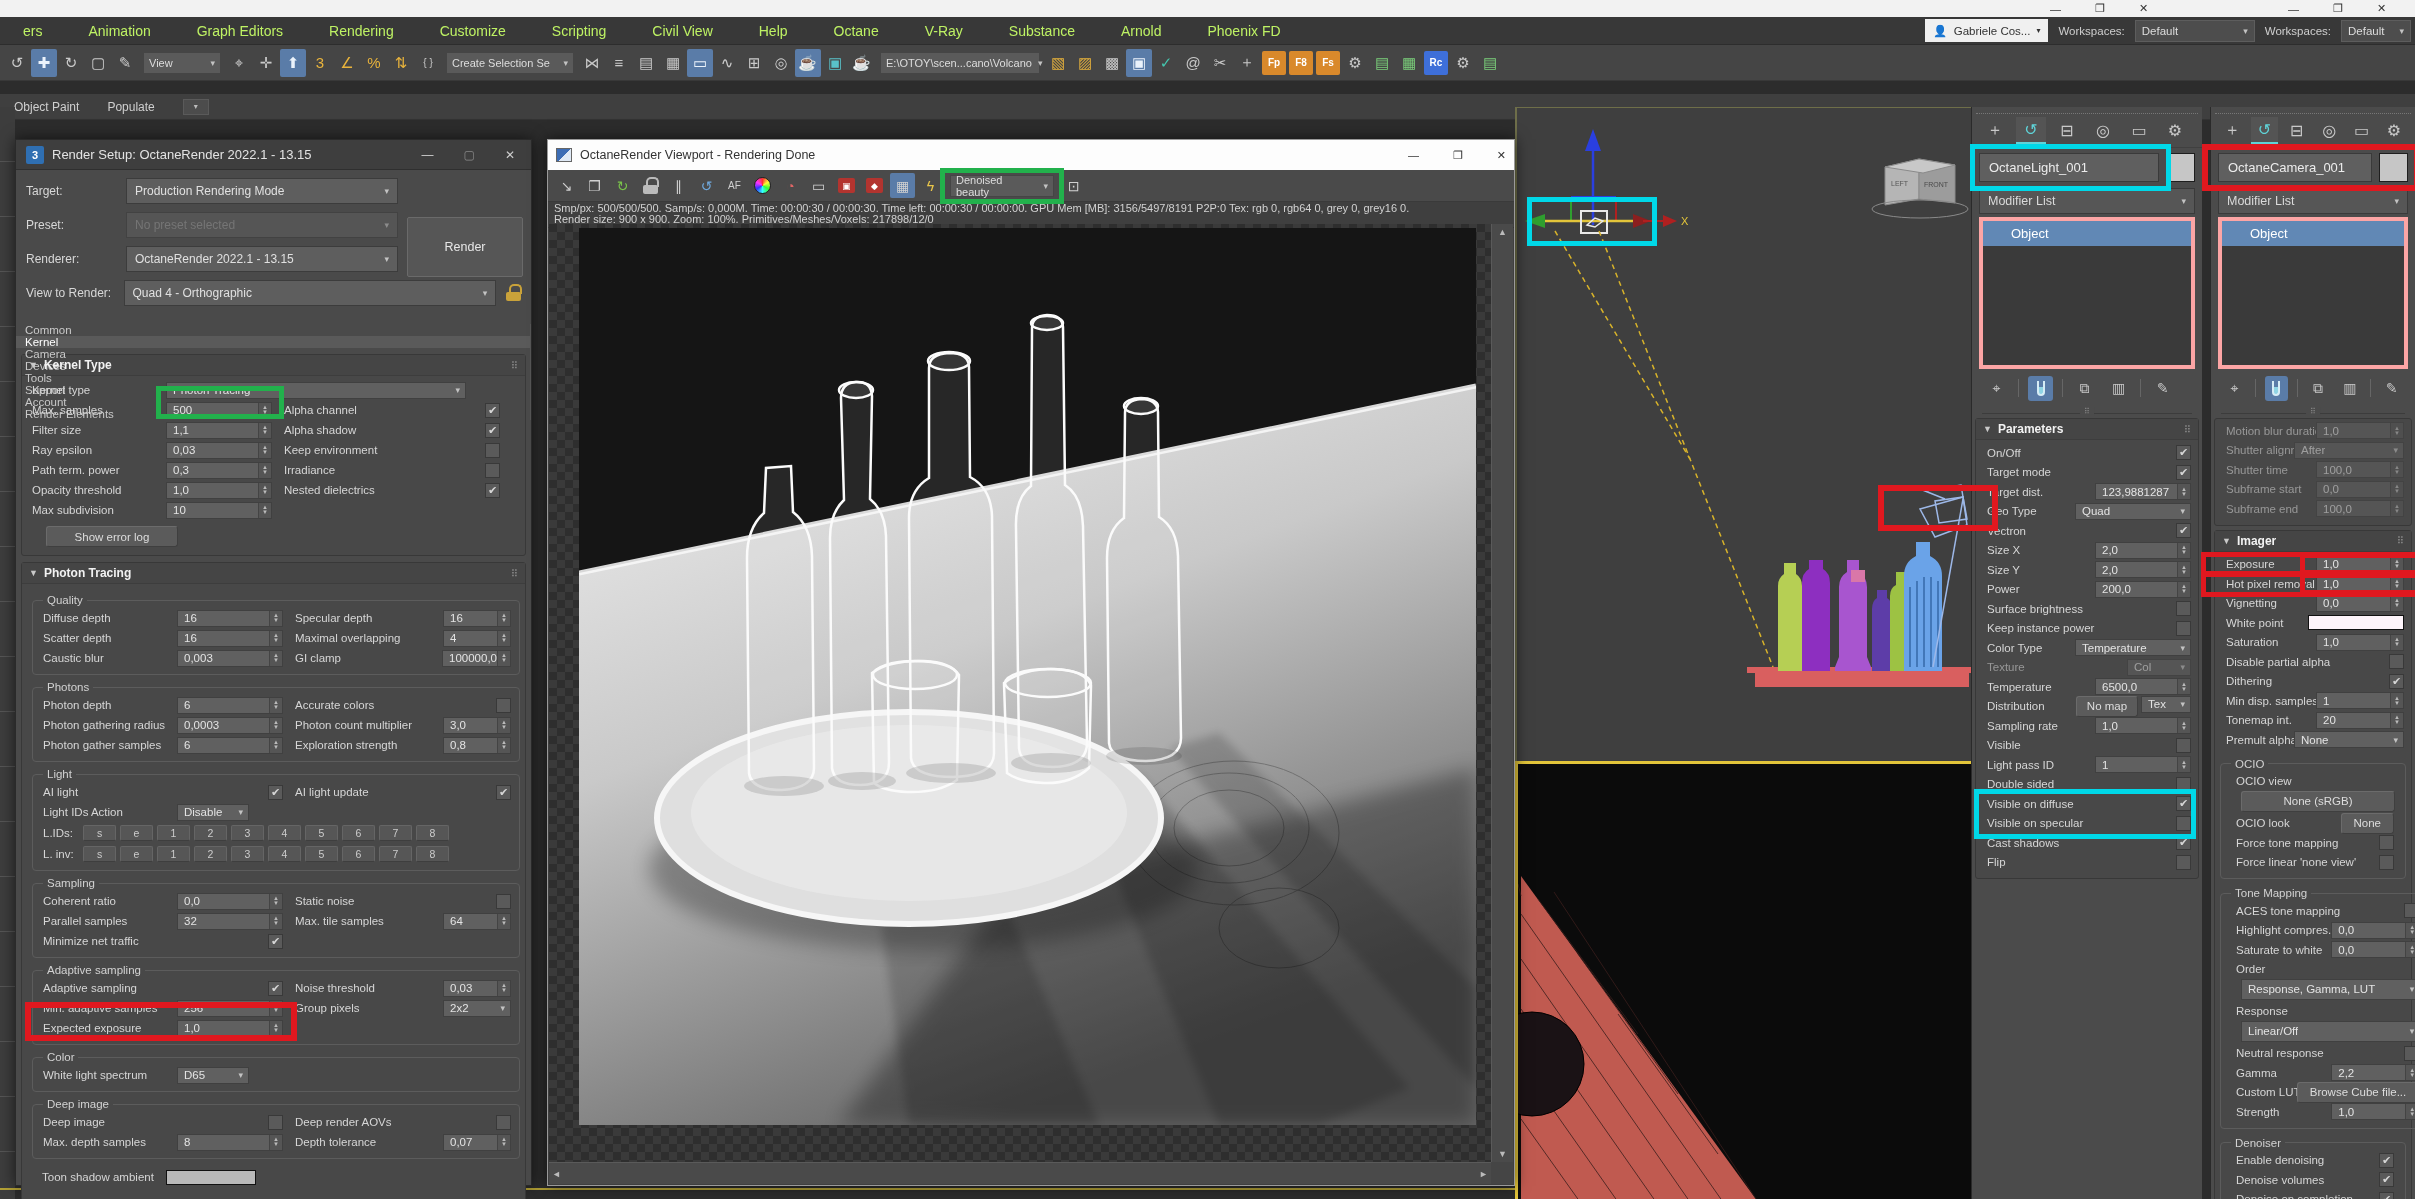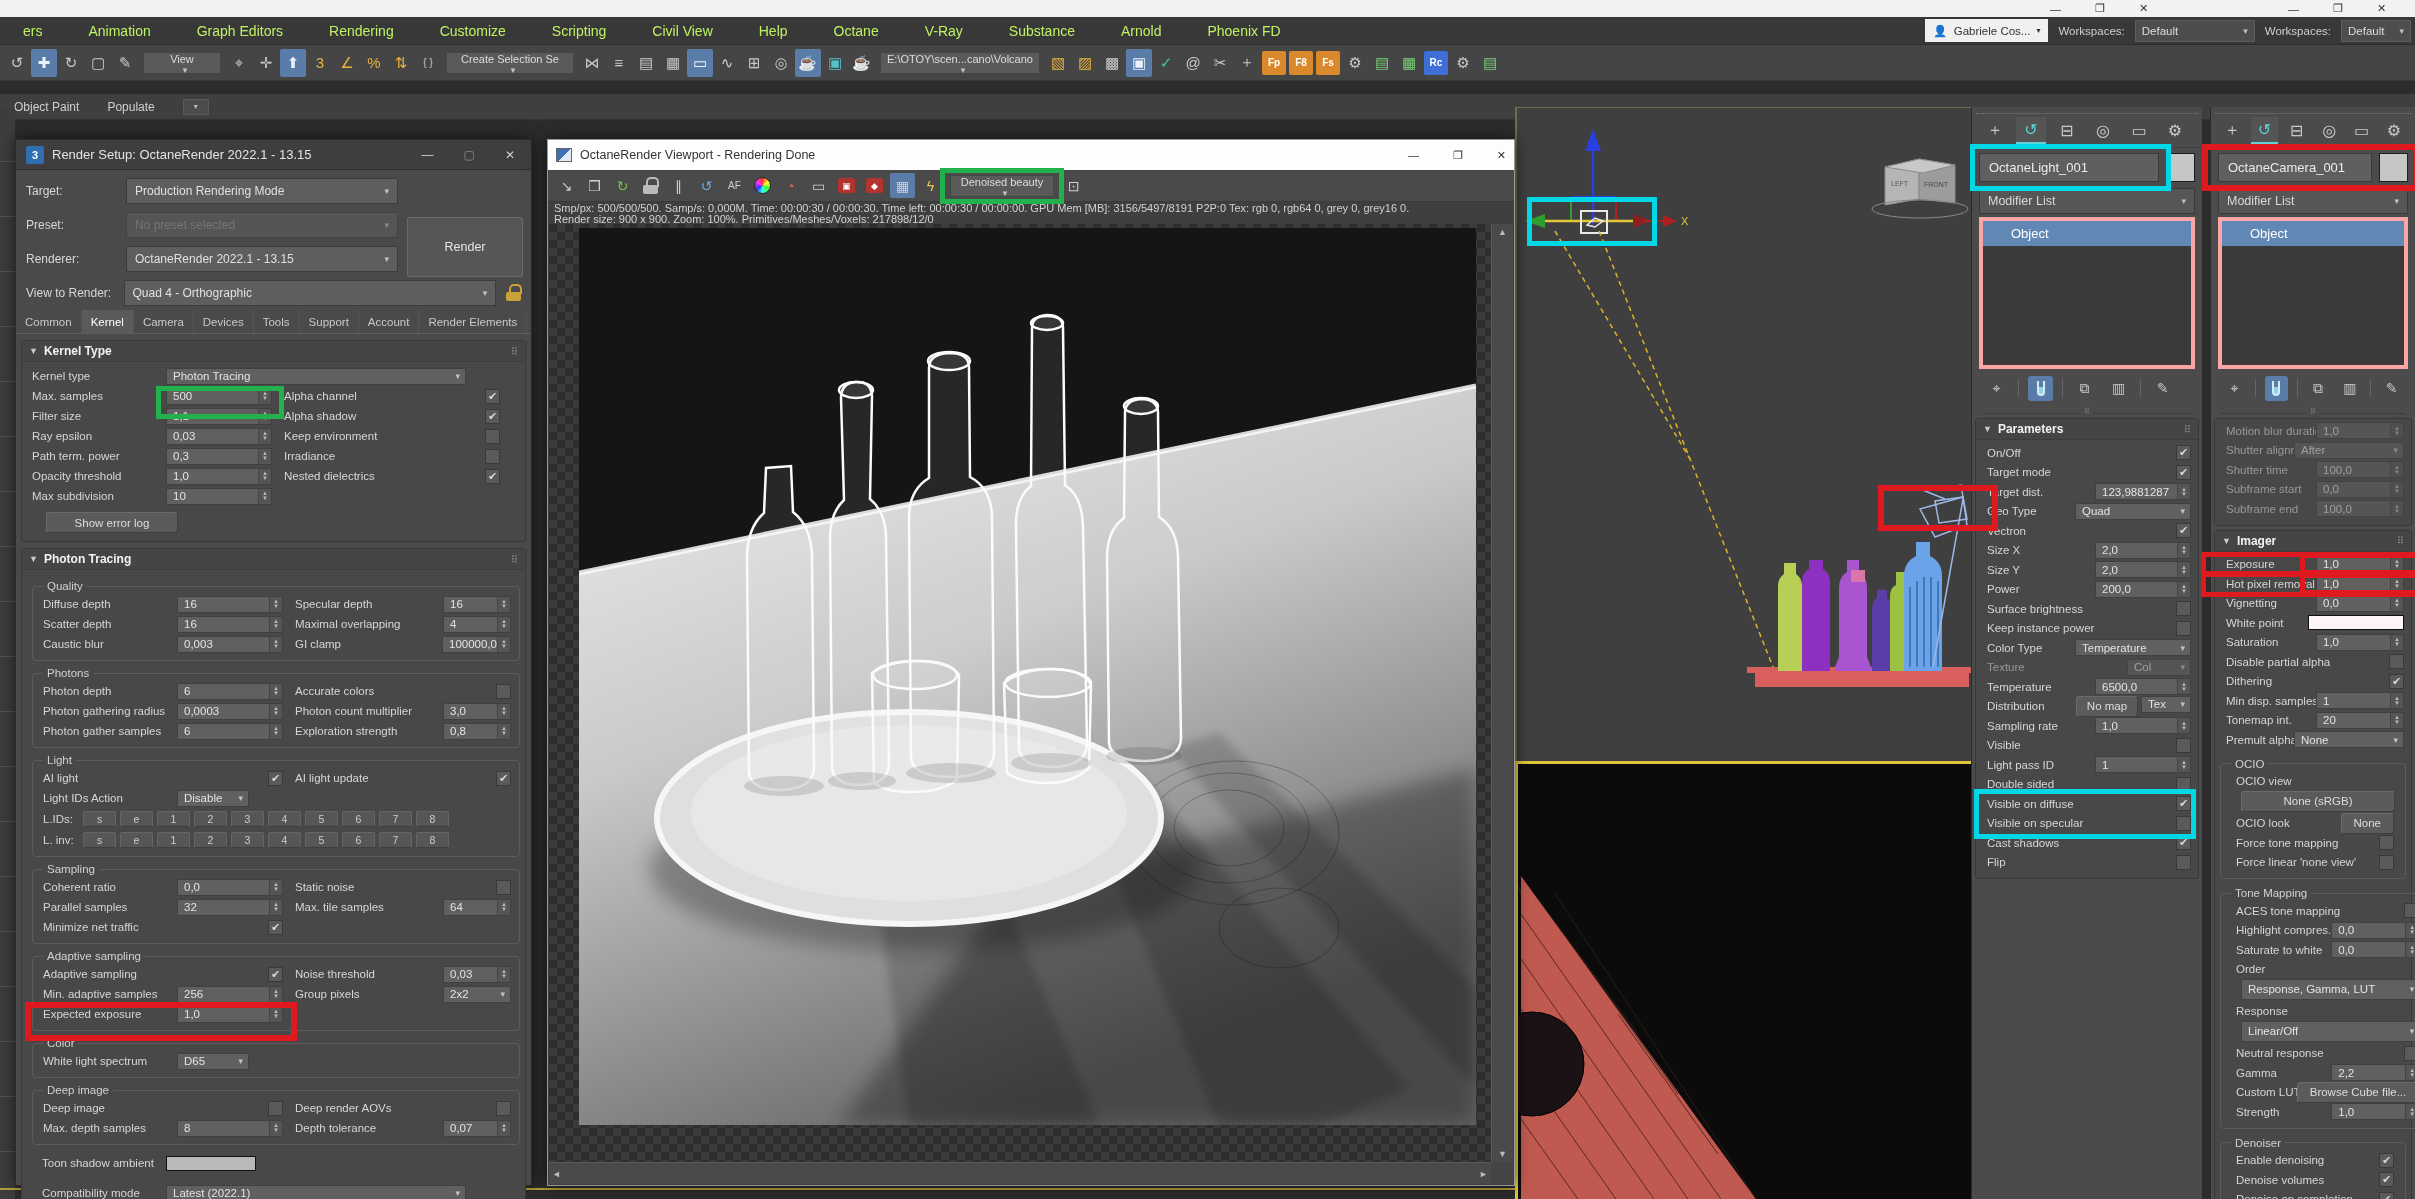--- a/index.html
+++ b/index.html
@@ -13,21 +13,21 @@
   #menubar { left:0; top:17px; width:2415px; height:28px; background:#383838; display:flex; align-items:center; border-bottom:1px solid #2d2d2d; }
   #menubar .mi { color:#bef264; font-size:14px; padding:0 23px; height:100%; display:flex; align-items:center; }
   #menurt { position:absolute; right:4px; top:19px; display:flex; align-items:center; gap:10px; }
   .userchip { background:#f0f0f0; color:#333; font-size:11.5px; height:23px; display:flex; align-items:center; padding:0 8px; gap:6px; }
   .wslab { color:#cfcfcf; font-size:11.5px; }
   .wsdrop { background:#4d4d4d; border:1px solid #5d5d5d; color:#ddd; font-size:11.5px; height:22px; width:120px; display:flex; align-items:center; justify-content:space-between; padding:0 6px; }
   #toolbar { left:0; top:45px; width:2415px; height:36px; background:#454545; border-bottom:1px solid #383838; display:flex; align-items:center; padding:0 4px; gap:1px; }
   .tbi { width:26px; height:28px; display:flex; align-items:center; justify-content:center; color:#c9c9c9; font-size:15px; border-radius:2px; }
   .tbi.act { background:#5a7ca8; color:#eaf2fb; }
   .tbi.badge { font-size:10px; font-weight:bold; color:#fff; width:24px; height:24px; }
-  .tbdrop { background:#5a5a5a; border:1px solid #454545; color:#ddd; font-size:11px; height:22px; display:flex; align-items:center; justify-content:space-between; padding:0 5px; margin:0 4px;flex-direction:column; }
+  .tbdrop { background:#5a5a5a; border:1px solid #454545; color:#ddd; font-size:11px; height:22px; display:flex; align-items:center; justify-content:space-between; padding:0 5px; margin:0 4px; }
   #ribbon { left:0; top:94px; width:2415px; height:26px; background:#3f3f3f; display:flex; align-items:center; border-bottom:1px solid #333; }
   #ribbon .rtab { color:#cfcfcf; font-size:12px; padding:0 14px; }
   .minidrop { width:26px; height:16px; background:#4c4c4c; border:1px solid #5a5a5a; color:#bbb; font-size:8px; display:flex; align-items:center; justify-content:center; margin-left:14px; }
 
   
   #leftsliver { left:0; top:107px; width:15px; height:1092px; background:#3d3d3d;
     background-image:repeating-linear-gradient(#3d3d3d 0 54px, #555 54px 55px); }
   #vp-mid-top { left:1515px; top:107px; width:456px; height:654px; background:#3f3f3f; border-left:2px solid #6e6e49; border-top:1px solid #6e6e49; }
   #vp-mid-bot { left:1515px; top:761px; width:456px; height:438px; background:#0b0b0b; border-top:3px solid #e3c53a; border-left:3px solid #e3c53a; }
   #yline-bottom { left:0; top:1188px; width:1515px; height:2px; background:#b3a136; }
@@ -40,21 +40,21 @@
   .maxicon { width:18px; height:18px; background:#2f6fb2; color:#fff; font-size:11px; font-weight:bold; display:flex; align-items:center; justify-content:center; border-radius:2px; }
 
   
   #rsdlg { left:15px; top:139px; width:517px; height:1047px; background:#4a4a4a; border:1px solid #2a2a2a; }
   .fieldrow { display:flex; align-items:center; margin:7px 10px 0 10px; height:27px; }
   .flabel { width:100px; color:#d8d8d8; font-size:12px; }
   .fdrop { height:26px; background:#5e5e5e; border:1px solid #3c3c3c; color:#e0e0e0; font-size:12px; display:flex; align-items:center; justify-content:space-between; padding:0 8px; }
   .fdrop.dis { color:#999; }
   .da { color:#c3c3c3; font-size:9px; margin-left:6px; }
   #renderbtn { position:absolute; right:8px; top:40px; width:116px; height:60px; background:#565656; border:1px solid #6a6a6a; color:#e6e6e6; font-size:12.5px; display:flex; align-items:center; justify-content:center; border-radius:2px; }
-  #rs-tabs { display:flex; margin-top:4px; border-bottom:1px solid #5e5e5e; height:24px; }
+  #rs-tabs { display:flex; margin-top:18px; border-bottom:1px solid #5e5e5e; height:24px;flex-direction:column; }
   .rstab { color:#c9c9c9; font-size:11.5px; padding:0 9px; display:flex; align-items:center; border-right:1px solid #555; }
   .rstab.act { background:#5a5a5a; color:#fff; }
   .rollout { margin:6px 5px 0 5px; background:#484848; border:1px solid #383838; border-radius:3px; }
   .rhead { height:21px; display:flex; align-items:center; gap:6px; padding:0 7px; color:#f2f2f2; font-size:12px; font-weight:bold; background:#454545; border-bottom:1px solid #3d3d3d; }
   .rhead .arr { font-size:9px; color:#c9c9c9; }
   .rhead .grip { margin-left:auto; color:#8c8c8c; font-size:10px; font-weight:normal; }
   .rbody { padding:4px 6px 8px 6px; }
   .grp { border:1px solid #5c5c5c; border-radius:4px; margin:6px 4px 0 4px; padding:2px 6px 6px 6px; }
   .grp legend { color:#d2d2d2; font-size:11.5px; padding:0 4px; margin-left:4px; }
   .drow { display:grid; grid-template-columns:138px 114px 152px 70px; align-items:center; height:20px; }

